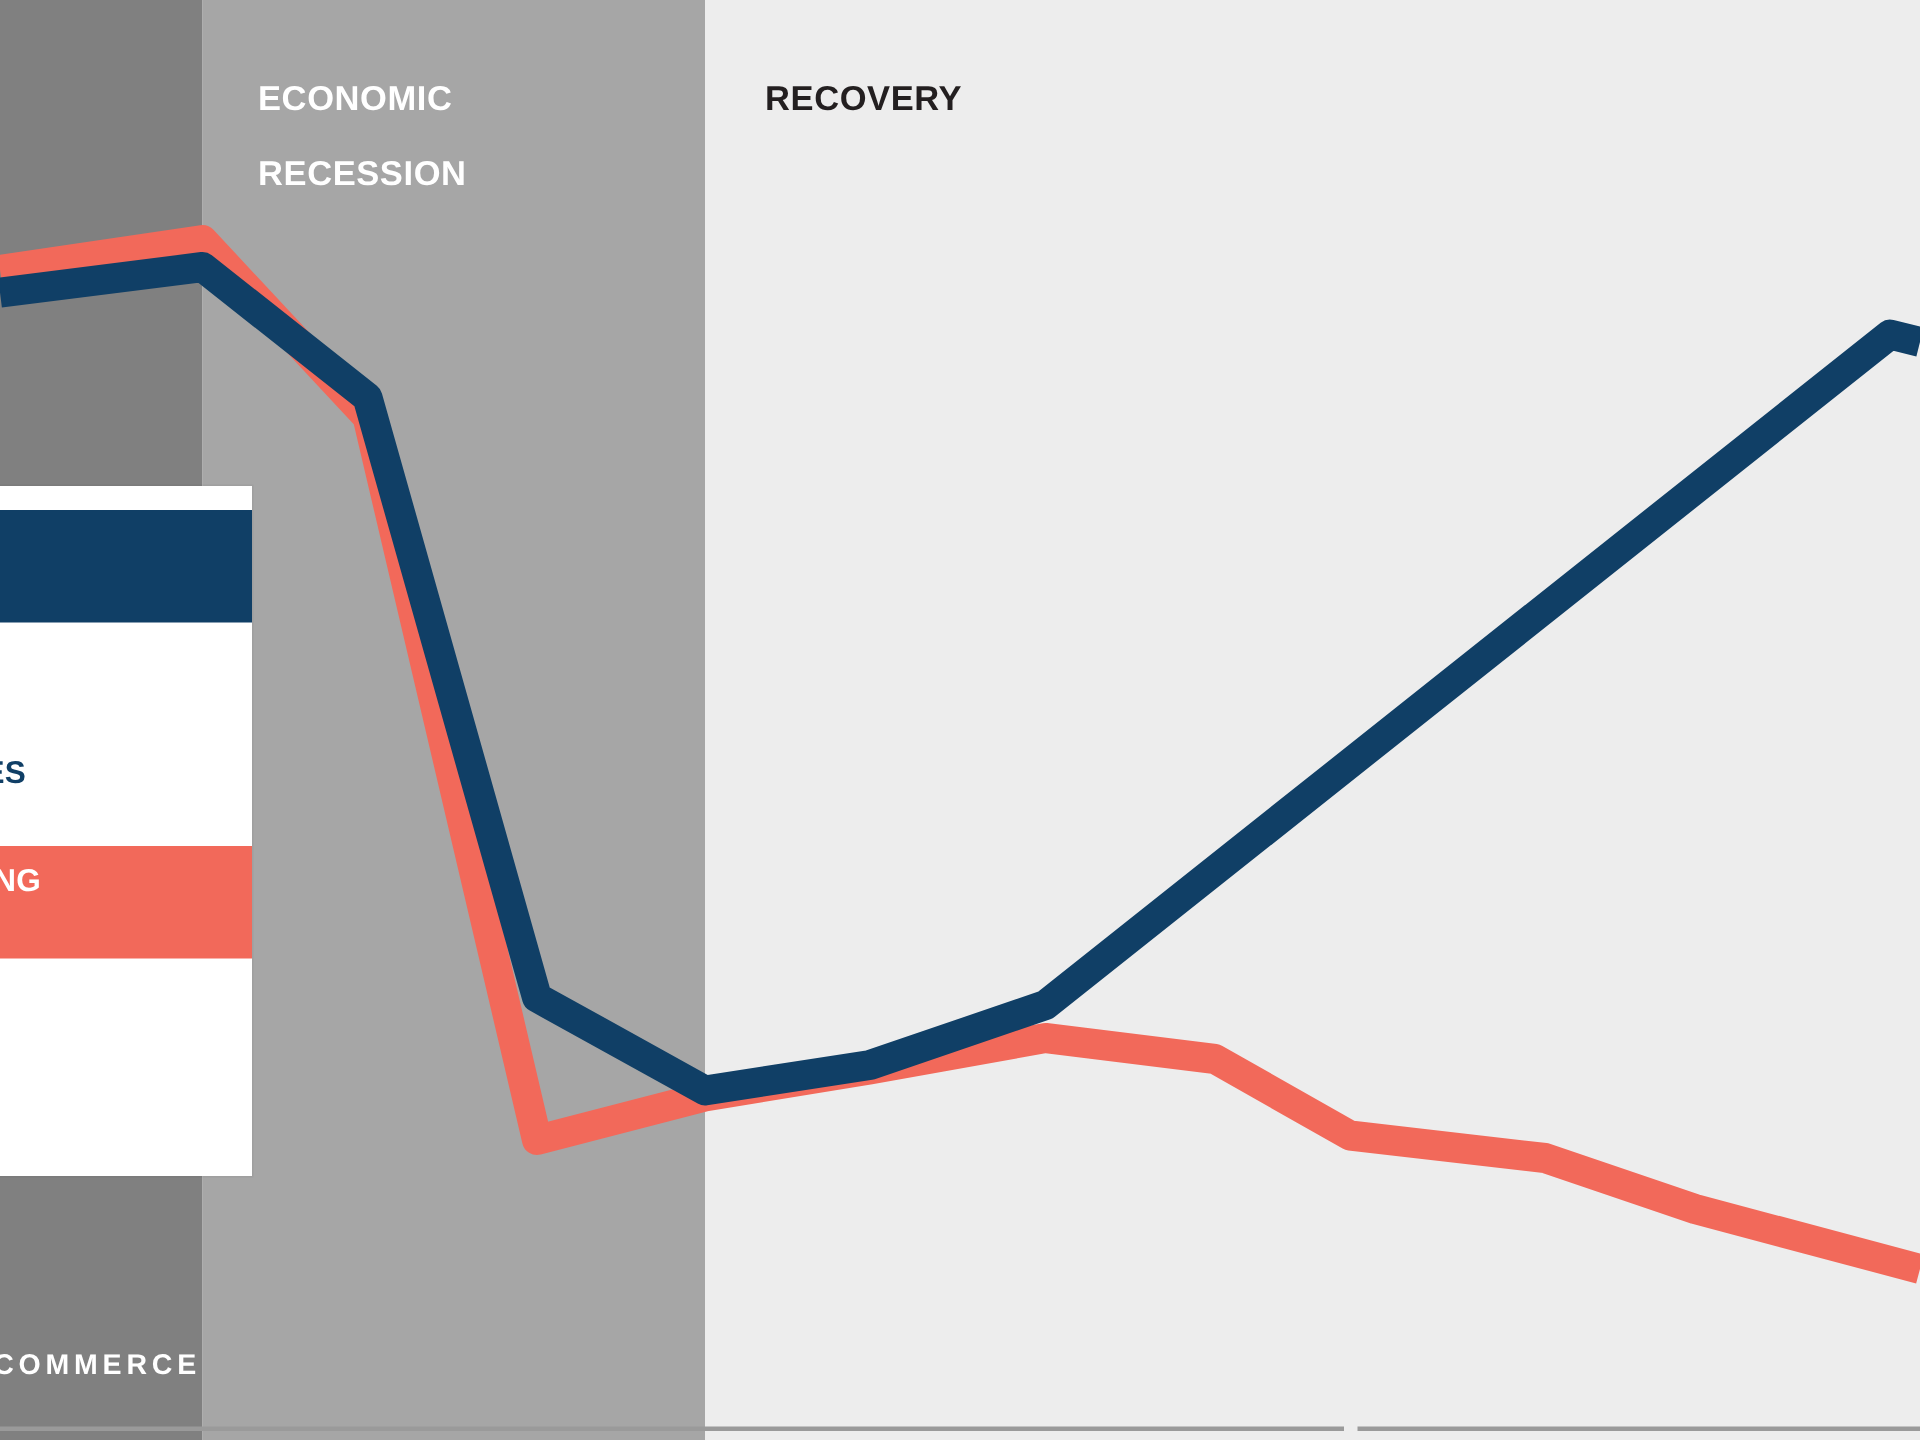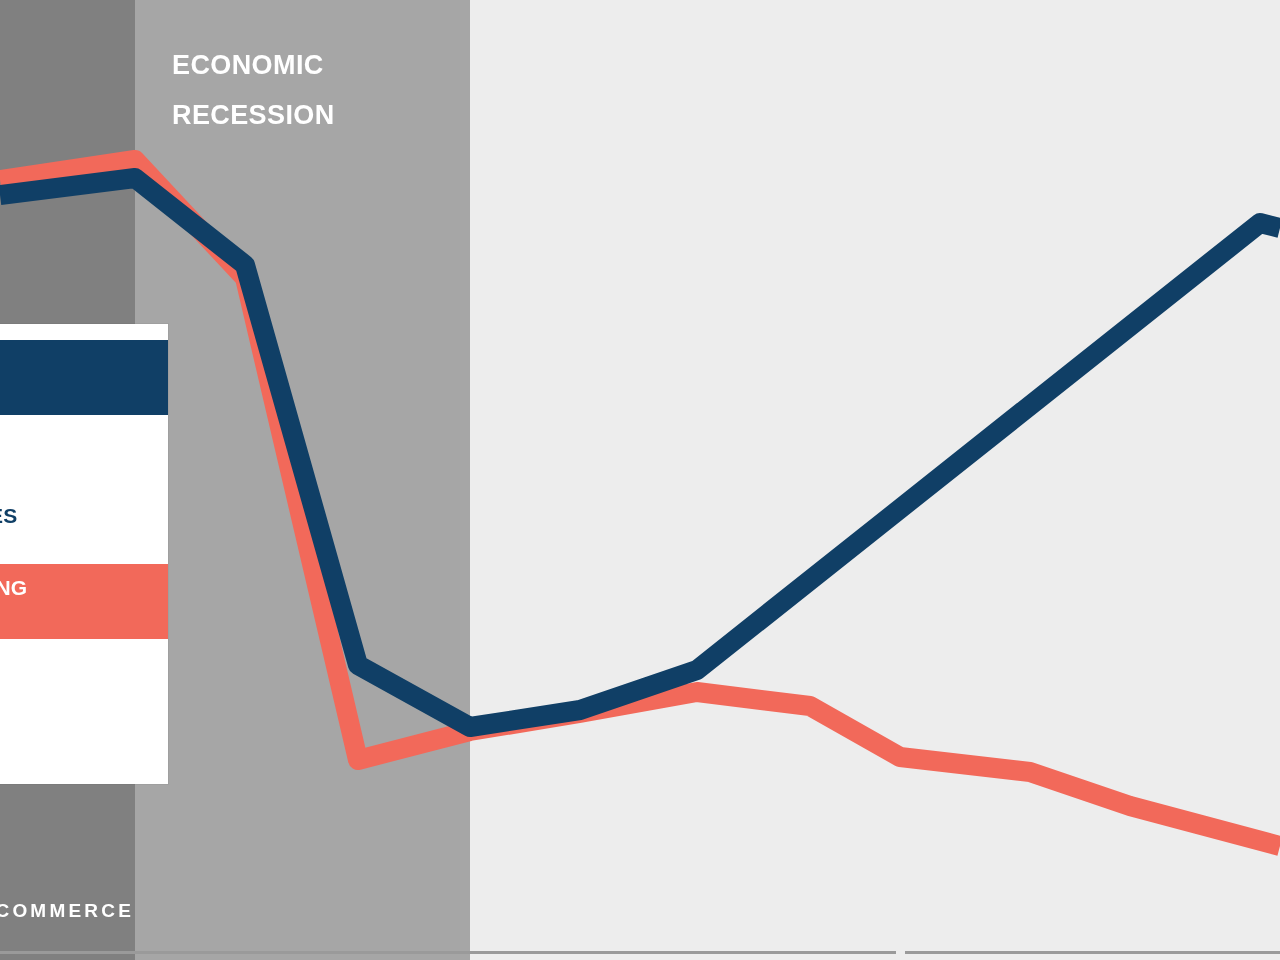--- a/index.html
+++ b/index.html
@@ -24,21 +24,21 @@
     bottom: 0;
   }
   .band-pre      { left: 0px;   width: 135px; background: #808080; }
   .band-recession{ left: 135px; width: 335px; background: #a6a6a6; }
   .band-recovery { left: 470px; right: 0px;   background: #ededed; }
 
   
   .band-label {
     position: absolute;
     font-weight: 700;
-    font-size: 27px;
+    font-size: 23px;
     line-height: 50px;
     letter-spacing: 0.4px;
     white-space: pre-line;
     text-transform: uppercase;
   }
   .band-label.recession {
     left: 172px;
     top: 40px;
     color: #ffffff;
   }
@@ -130,20 +130,21 @@
 <body>
 
 <div id="stage">
 
   <div class="band band-pre" style="background: rgb(128, 128, 128);"></div>
   <div class="band band-recession" style="background: rgb(166, 166, 166);"></div>
   <div class="band band-recovery" style="background: rgb(237, 237, 237);"></div>
 
   <div class="band-label recession" style="color: rgb(255, 255, 255);">ECONOMIC
 RECESSION</div>
+  <div class="band-label recovery" style="color: rgb(35, 31, 32);">RECOVERY</div>
 
   <svg id="plot" viewBox="0 0 1280 960" preserveAspectRatio="none">
     <polyline id="series-coral" fill="none" stroke-width="20" stroke-linejoin="round" stroke-linecap="butt" points="0,180 135,160 245,278 358,760 470,731 580,713 697,692 810,706 900,757 1030,772 1130,806 1280,846" stroke="#f2695a"></polyline>
     <polyline id="series-navy" fill="none" stroke-width="20" stroke-linejoin="round" stroke-linecap="butt" points="0,195 135,178 245,265 358,665 470,727 580,710 697,670 1260,223 1280,228" stroke="#103f66"></polyline>
   </svg>
 
   <div class="axis-line" style="top: 951px;"></div>
   <div class="axis-tick-gap" style="left: 896px; top: 948px;"></div>
 
   <div id="legend">

